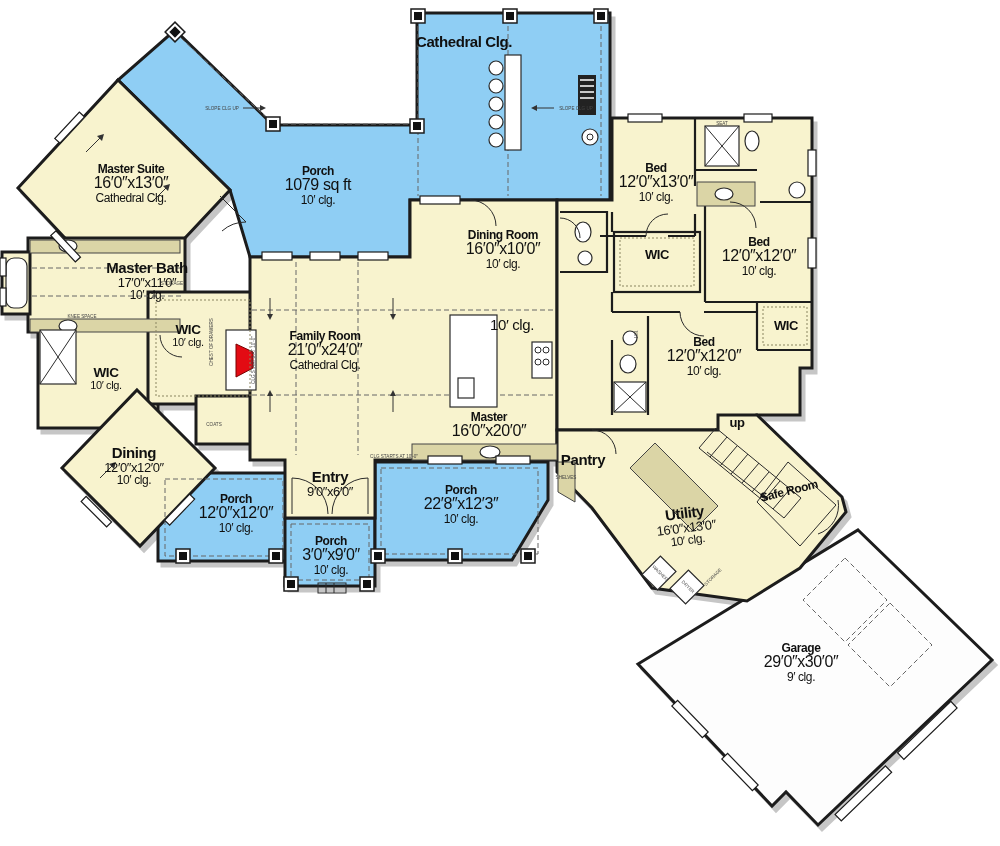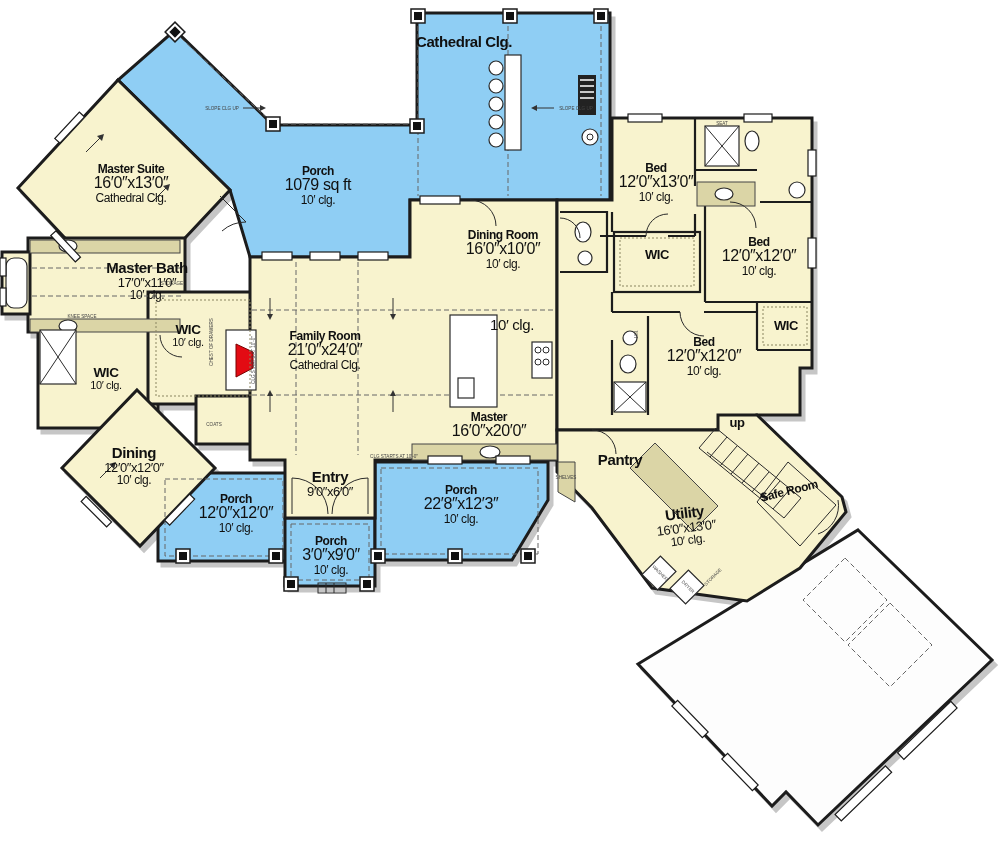--- a/index.html
+++ b/index.html
@@ -357,21 +357,21 @@
 </div>
 <div class="lbl md" style="left:134px;top:466px;">
   <span class="nm">Dining</span>
   <span class="dm">12′0″x12′0″</span>
   <span class="cl">10′ clg.</span>
 </div>
 <div class="lbl md" style="left:330px;top:484px;">
   <span class="nm">Entry</span>
   <span class="dm">9′0″x6′0″</span>
 </div>
-<div class="lbl" style="left:620px;top:460px;">
+<div class="lbl" style="left:583px;top:460px;">
   <span class="one">Pantry</span>
 </div>
 <div class="lbl xs" style="left:737px;top:423px;">
   <span class="nm">up</span>
 </div>
 <div class="lbl safe" style="left:789px;top:491px;transform:translate(-50%,-50%) rotate(-14deg);">
   <span class="nm">Safe Room</span>
 </div>
 <div class="lbl md" style="left:686px;top:526px;transform:translate(-50%,-50%) rotate(-7deg);">
   <span class="nm">Utility</span>
@@ -386,13 +386,18 @@
 <div class="lbl" style="left:331px;top:556px;">
   <span class="nm">Porch</span>
   <span class="dm">3′0″x9′0″</span>
   <span class="cl">10′ clg.</span>
 </div>
 <div class="lbl" style="left:461px;top:505px;">
   <span class="nm">Porch</span>
   <span class="dm">22′8″x12′3″</span>
   <span class="cl">10′ clg.</span>
 </div>
+<div class="lbl" style="left:801px;top:663px;">
+  <span class="nm">Garage</span>
+  <span class="dm">29′0″x30′0″</span>
+  <span class="cl">9′ clg.</span>
+</div>
 </div>
 
 </body></html>

